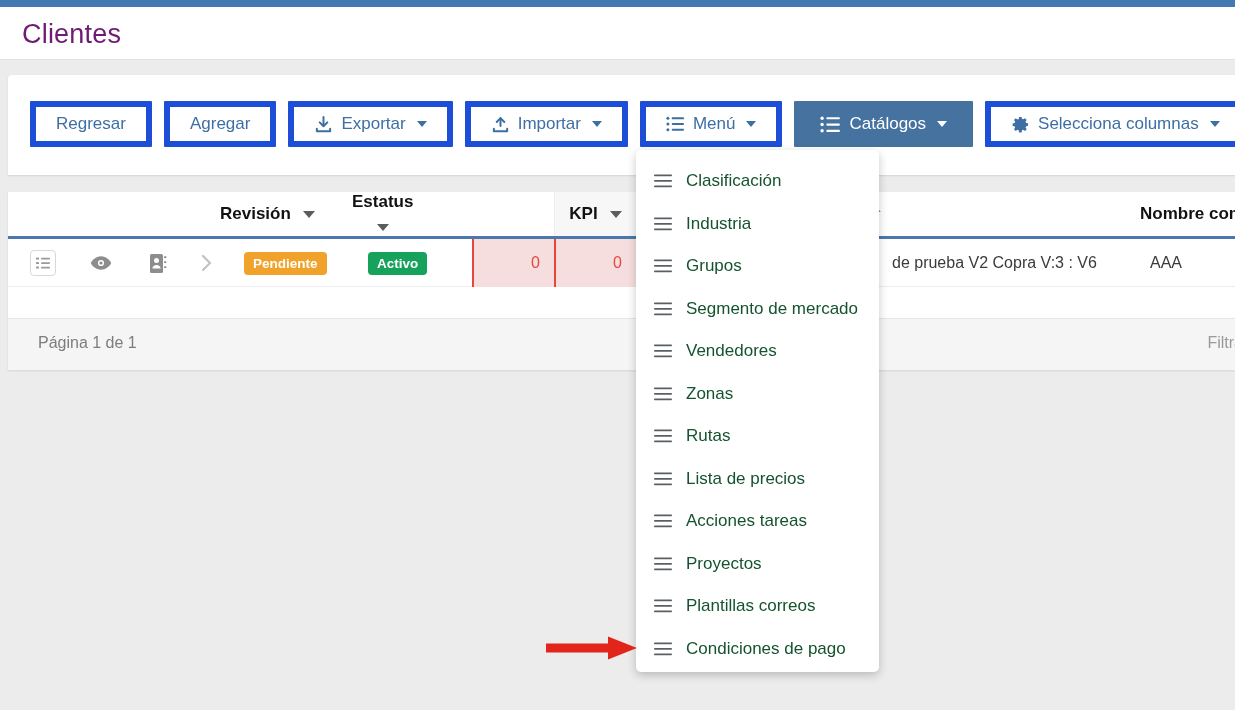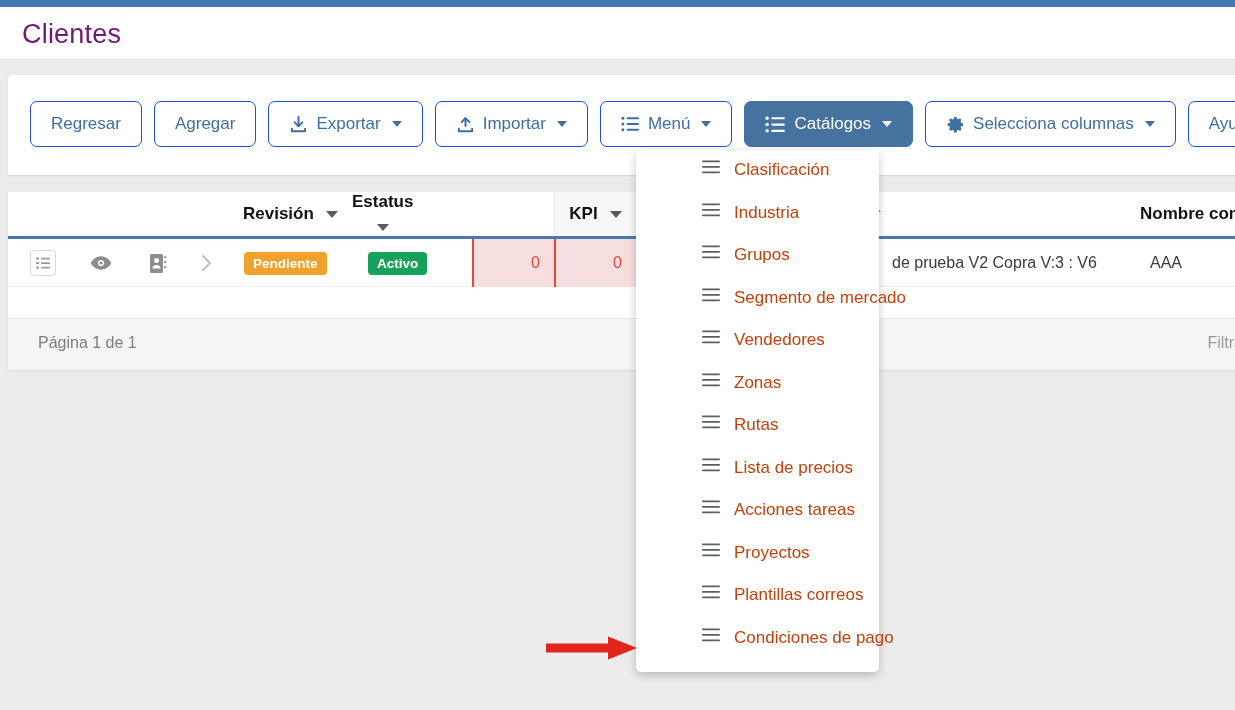--- a/index.html
+++ b/index.html
@@ -41,22 +41,22 @@
     box-shadow: 0 1px 2px rgba(0,0,0,.10);
   }
   .toolbar {
     position: absolute; left: 22px; top: 26px;
     display: flex; align-items: center; gap: 12px;
   }
   .btn {
     display: inline-flex; align-items: center; justify-content: center;
     gap: 8px;
     height: 46px; padding: 0 20px;
-    border: 1px solid #1d4ed8;
-    border-radius: 7px;
+    border: 6px solid #1d4ed8;
+    border-radius: 1px;
     background: #ffffff;
     color: #3d6fa5;
     font-size: 17px;
     font-family: "Liberation Sans", sans-serif;
     white-space: nowrap;
     cursor: pointer;
     user-select: none;
   }
   .btn.primary {
     background: #45729f;
@@ -164,27 +164,26 @@
   .dropdown {
     position: absolute; left: 636px; top: 150px;
     width: 243px; height: 522px;
     background: #ffffff;
     border-radius: 5px;
     box-shadow: 0 3px 10px rgba(0,0,0,.22);
     padding: 10px 0;
     z-index: 40;
   }
   .menu-item {
-    display: flex; align-items: flex-start; gap: 14px;
+    display: flex; align-items: center; gap: 14px;
     height: 42.5px;
     padding: 0 18px;
-    font-size: 17px; color: #c2410c;
+    font-size: 17px; color: #14532d;
     white-space: nowrap;
     cursor: pointer;
-    margin-left: 48px;
   }
   .menu-ico { color: #5a5f63; display: inline-flex; }
 
   
   .arrow {
     position: absolute; left: 546px; top: 635px;
     z-index: 60;
   }
 </style>
 </head>
@@ -277,21 +276,21 @@
       <div class="btn">
         <span>Ayuda</span>
       </div>
 
     </div>
   </div>
 
   <div class="grid-card">
 
     <div class="grid-head">
-      <div class="th" style="left:235px;text-align:center;">
+      <div class="th" style="left:212px;text-align:center;">
         <span>Revisión</span>
         <span class="sortcaret"></span>
       </div>
       <div class="th" style="left:344px;flex-direction:column;">
         <span>Estatus</span>
         <span class="sortcaret"></span>
       </div>
       <div class="th shaded" style="left:546px; width:82px;">
         <span>KPI</span>
         <span class="sortcaret"></span>

